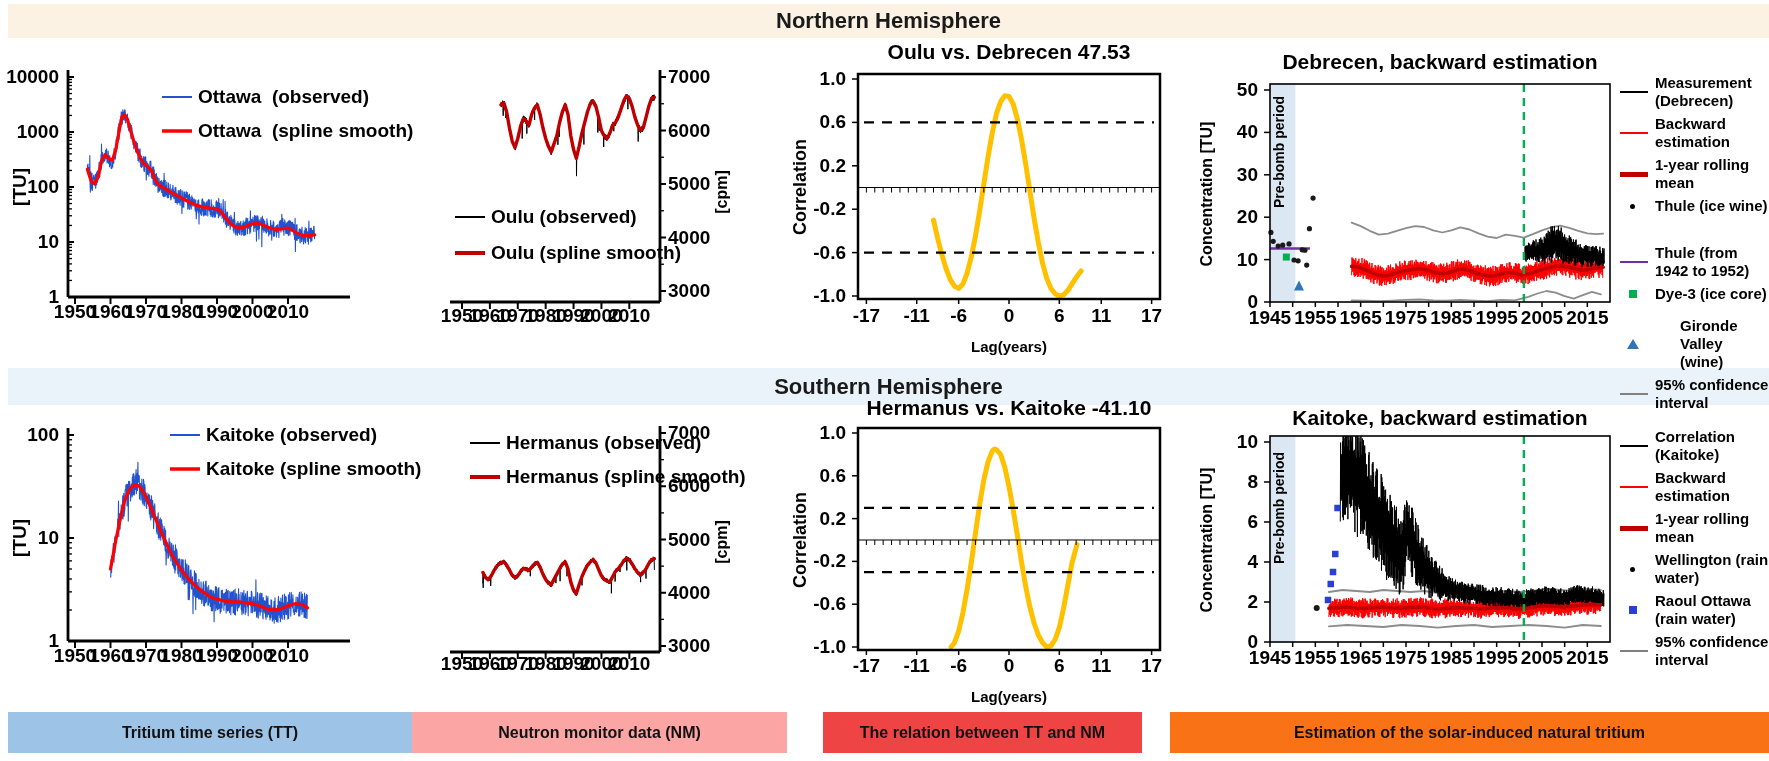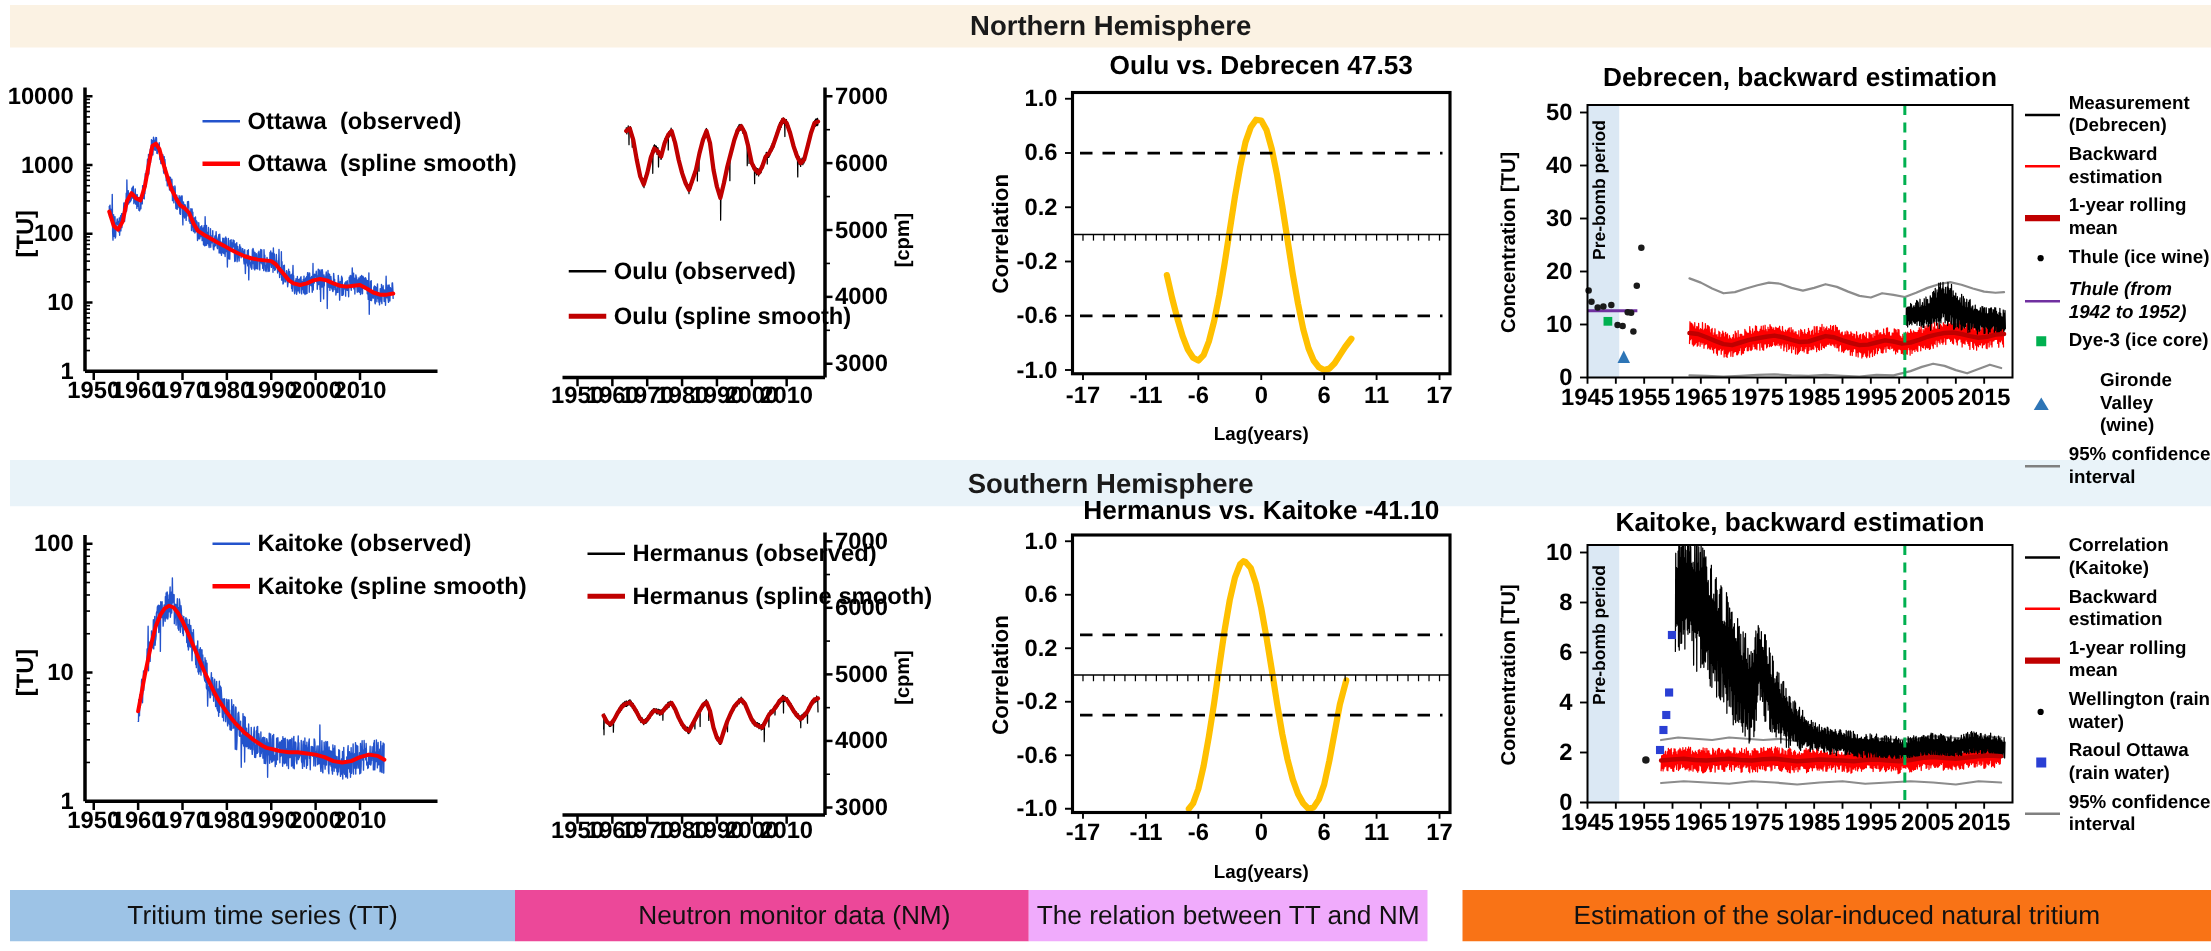--- a/index.html
+++ b/index.html
@@ -3,21 +3,21 @@
 <meta charset="utf-8">
 <style>
   html,body{margin:0;padding:0;background:#fff}
   .fig{position:relative;width:1769px;height:761px;background:#ffffff;
        font-family:"Liberation Sans",sans-serif;overflow:hidden}
   .banner{position:absolute;display:flex;align-items:center;justify-content:center;
           font-weight:bold;font-size:22px;color:#1a1a1a}
   .banner-top{left:8px;right:0;top:4px;height:34px}
   .banner-south{left:8px;right:0;top:368px;height:37px}
   .bot-banner{position:absolute;top:712px;height:41px;display:flex;align-items:center;
-          justify-content:center;font-weight:normal;font-size:21px;color:#111}
+          justify-content:center;font-weight:bold;font-size:16px;color:#111}
   .side-legend{position:absolute;left:1620px;width:149px;display:flex;flex-direction:column;gap:5px}
   .leg-item{display:flex;align-items:center;gap:5px}
   .leg-sym{flex:0 0 30px;width:30px;height:18px;display:flex;align-items:center}
   .sym-line{width:28px;height:2px;display:inline-block}
   .sym-line.thick{height:5px}
   .sym-dot{width:5px;height:5px;border-radius:50%;display:inline-block;margin-left:10px}
   .sym-square{width:8px;height:8px;display:inline-block;margin-left:9px}
   .sym-tri{width:0;height:0;border-left:6px solid transparent;border-right:6px solid transparent;
            border-bottom:10px solid #2e75b6;display:inline-block;margin-left:7px}
   .leg-text{font-weight:bold;font-size:15px;line-height:1.2;color:#000}
@@ -580,21 +580,21 @@
           <span class="sym-line thick" style="background: rgb(192, 0, 0);"></span>
         </span>
         <span class="leg-text">1-year rolling mean</span>
       </div>
       <div class="leg-item">
         <span class="leg-sym">
           <span class="sym-dot" style="background: rgb(0, 0, 0);"></span>
         </span>
         <span class="leg-text">Thule (ice wine)</span>
       </div>
-      <div class="leg-item" style="margin-top: 3px; font-style: italic;">
+      <div class="leg-item" style="margin-top: 24px;">
         <span class="leg-sym">
           <span class="sym-line" style="background: rgb(112, 48, 160);"></span>
         </span>
         <span class="leg-text">Thule (from 1942 to 1952)</span>
       </div>
       <div class="leg-item">
         <span class="leg-sym">
           <span class="sym-square" style="background: rgb(0, 176, 80);"></span>
         </span>
         <span class="leg-text">Dye-3 (ice core)</span>
@@ -647,22 +647,22 @@
         <span class="leg-sym">
           <span class="sym-line" style="background: rgb(128, 128, 128);"></span>
         </span>
         <span class="leg-text">95% confidence interval</span>
       </div>
     </div>
 
   <div class="bot-banner" style="left: 8px; width: 404px; background: rgb(157, 195, 230);">
     <span>Tritium time series (TT)</span>
     </div>
-  <div class="bot-banner" style="left: 412px; width: 375px; background: #ec4899; padding-left: 36px;">
+  <div class="bot-banner" style="left: 412px; width: 375px; background: #fca5a5;">
     <span>Neutron monitor data (NM)</span>
     </div>
-  <div class="bot-banner" style="left: 823px; width: 319px; background: #f0abfc;">
+  <div class="bot-banner" style="left: 823px; width: 319px; background: #ef4444;">
     <span>The relation between TT and NM</span>
     </div>
   <div class="bot-banner" style="left: 1170px; width: 599px; background: #f97316;">
     <span>Estimation of the solar-induced natural tritium</span>
     </div>
 </div>
 
 </body></html>

